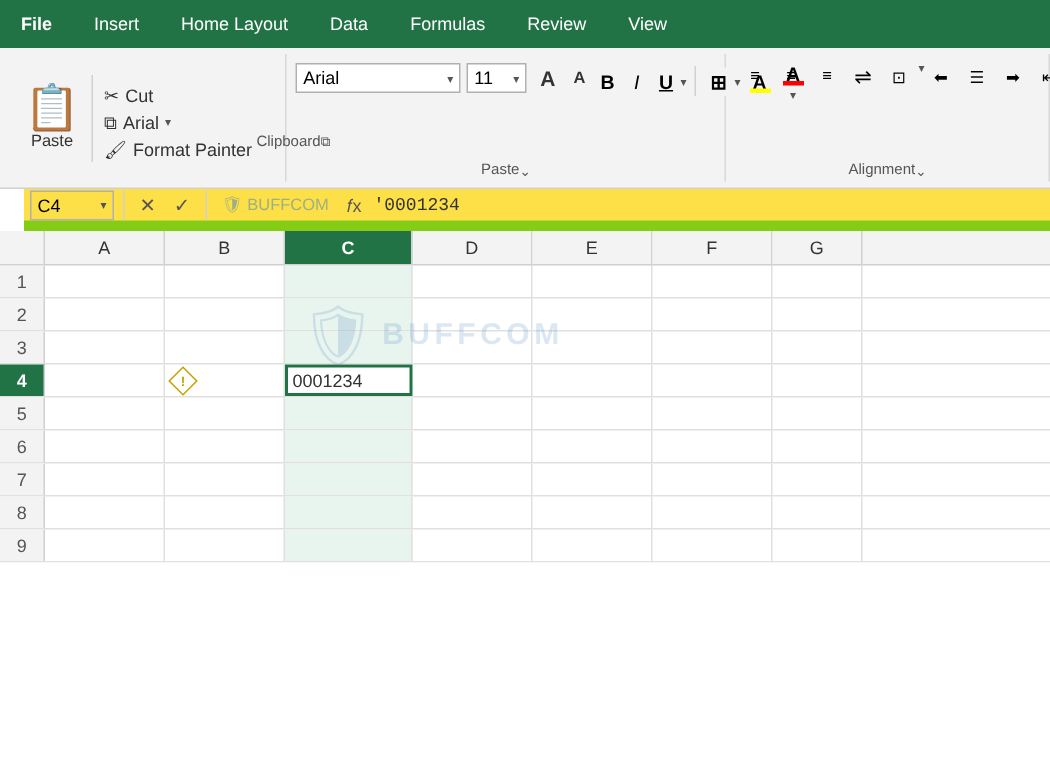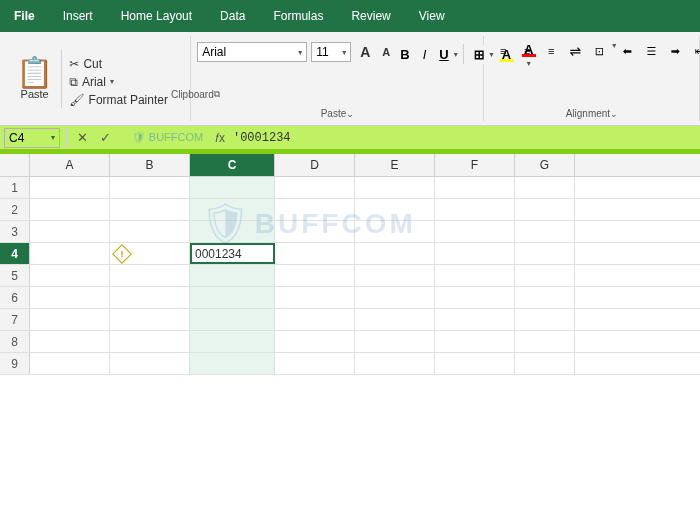--- a/index.html
+++ b/index.html
@@ -164,24 +164,25 @@
       border: 1px solid transparent;
       cursor: pointer;
       font-size: 11px;
     }
 
     
     .formula-bar {
       display: flex;
       align-items: center;
       height: 28px;
-      border-bottom: 5px solid #84cc16;
-      background: #bef264;
+      border-bottom: 7px solid #84cc16;
+      background: #fde047;
       padding: 0 4px;
       gap: 4px;
+      margin-left: 16px;
     }
     .cell-ref-box {
       width: 56px;
       border: 1px solid #b0b0b0;
       padding: 2px 4px;
       font-size: 12px;
       display: flex;
       align-items: center;
       justify-content: space-between;
     }
@@ -588,16 +589,16 @@
           <div class="cell col-d"></div>
           <div class="cell col-e"></div>
           <div class="cell col-f"></div>
           <div class="cell col-g"></div>
         </div>
       </div>
   </div>
 
   <div style="position:absolute;top:200px;left:200px;opacity:0.18;pointer-events:none;display:flex;align-items:center;gap:4px;z-index:100;">
     <span style="font-size:40px;color:#4080c0;">🛡</span>
-    <span style="font-size:28px;font-weight:bold;color:#4080c0;letter-spacing:3px;">BUFFCOM</span>
+    <span style="font-size:20px;font-weight:bold;color:#4080c0;letter-spacing:3px;">BUFFCOM</span>
   </div>
 
 </div>
 
 </body></html>

